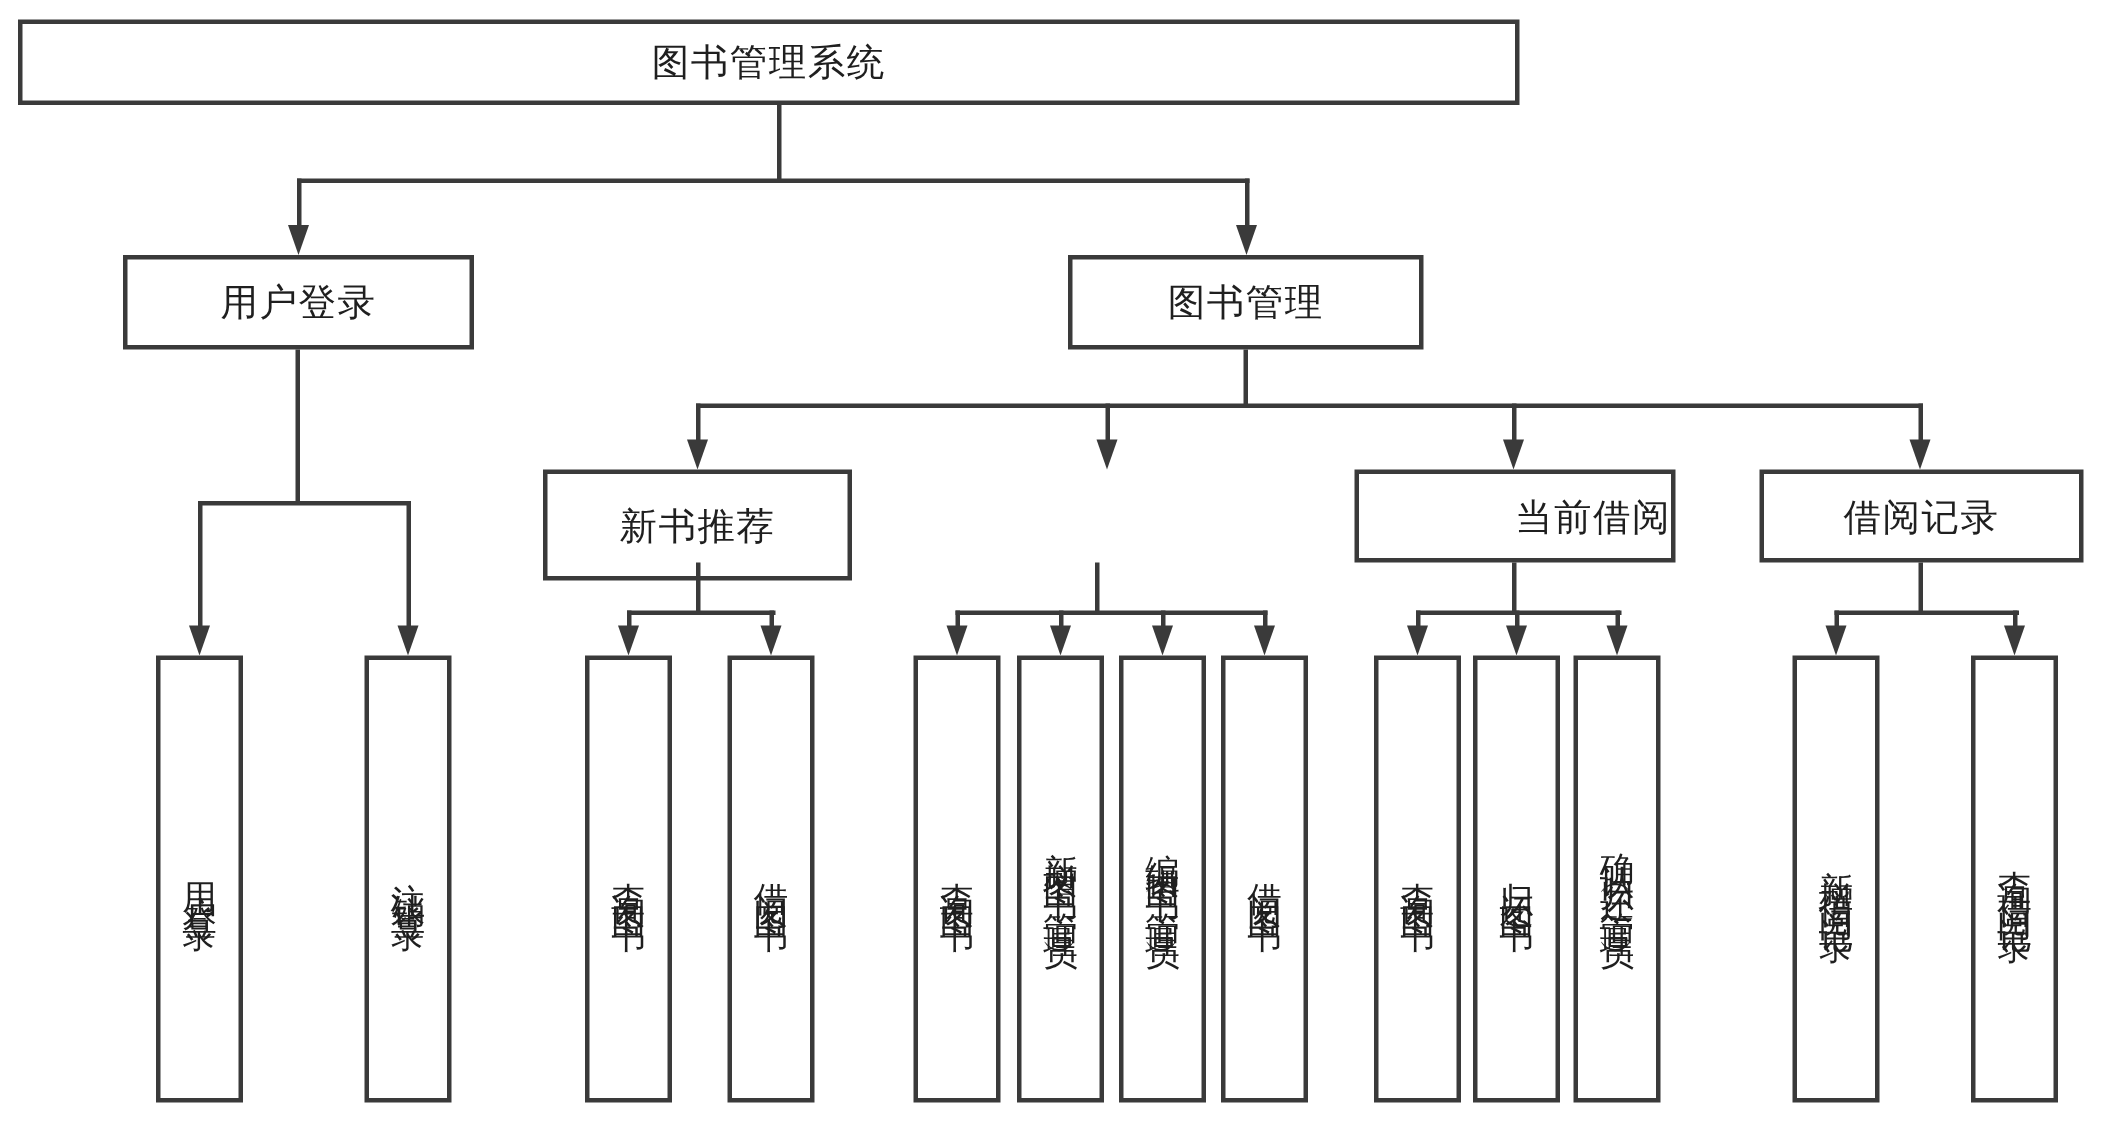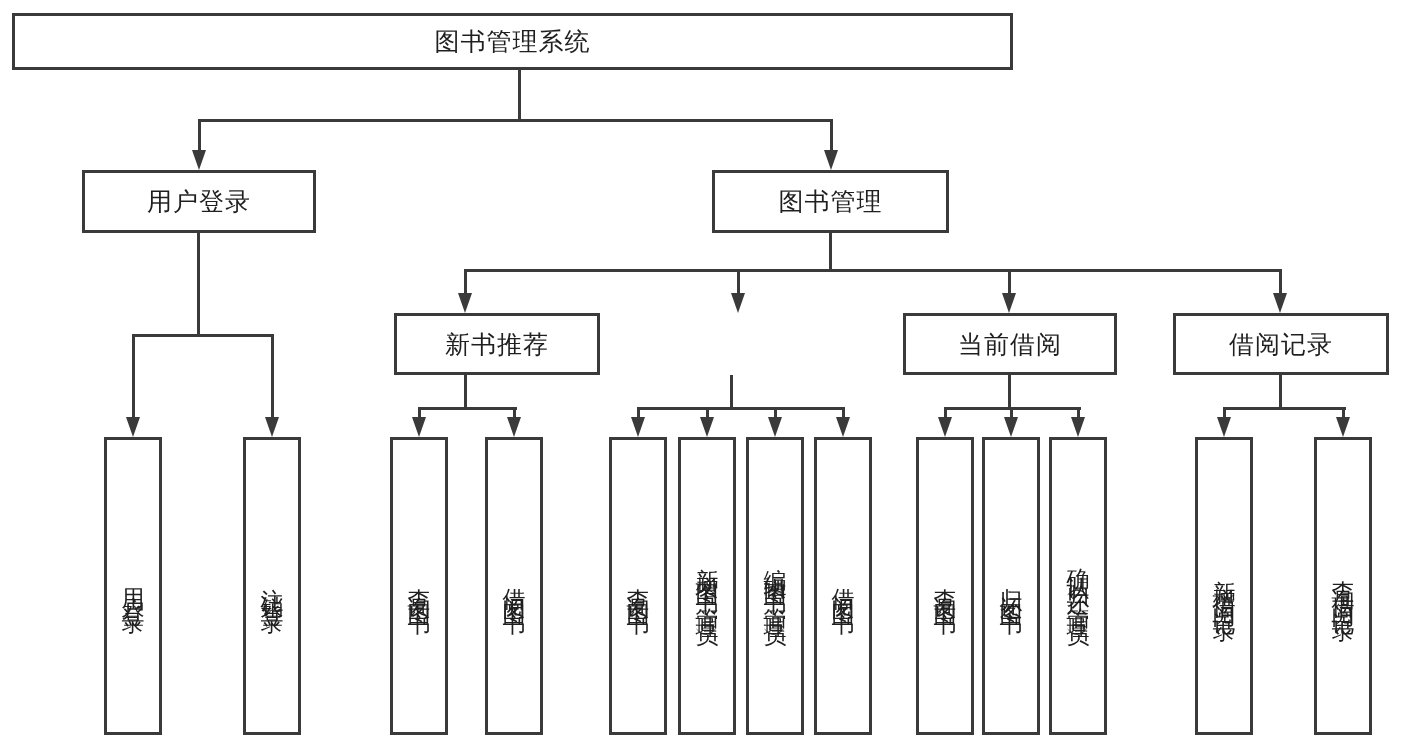--- a/index.html
+++ b/index.html
@@ -99,24 +99,24 @@
   <div class="cline" style="left:464px; top:269px; width:818px; height:3px;"></div>
   <div class="cline" style="left:464px; top:269px; width:3px; height:25px;"></div>
   <div class="arrowhead" style="left:458px; top:293px;"></div>
   <div class="cline" style="left:737px; top:269px; width:3px; height:25px;"></div>
   <div class="arrowhead" style="left:731px; top:293px;"></div>
   <div class="cline" style="left:1008px; top:269px; width:3px; height:25px;"></div>
   <div class="arrowhead" style="left:1002px; top:293px;"></div>
   <div class="cline" style="left:1279px; top:269px; width:3px; height:25px;"></div>
   <div class="arrowhead" style="left:1273px; top:293px;"></div>
 
-  <div class="node" style="left:362px; top:313px; width:206px; height:62px;margin-left:32px;">
+  <div class="node" style="left:362px; top:313px; width:206px; height:74px;">
     <span class="hlabel">新书推荐</span>
   </div>
-  <div class="node" style="left:903px; top:313px; width:214px; height:62px;">
+  <div class="node" style="left:903px; top:313px; width:214px; height:62px;justify-content:flex-end;">
     <span class="hlabel">当前借阅</span>
   </div>
   <div class="node" style="left:1173px; top:313px; width:216px; height:62px;">
     <span class="hlabel">借阅记录</span>
   </div>
 
   <div class="cline" style="left:464px; top:375px; width:3px; height:34px;"></div>
   <div class="cline" style="left:418px; top:407px; width:99px; height:3px;"></div>
   <div class="cline" style="left:418px; top:407px; width:3px; height:12px;"></div>
   <div class="arrowhead" style="left:412px; top:417px;"></div>

